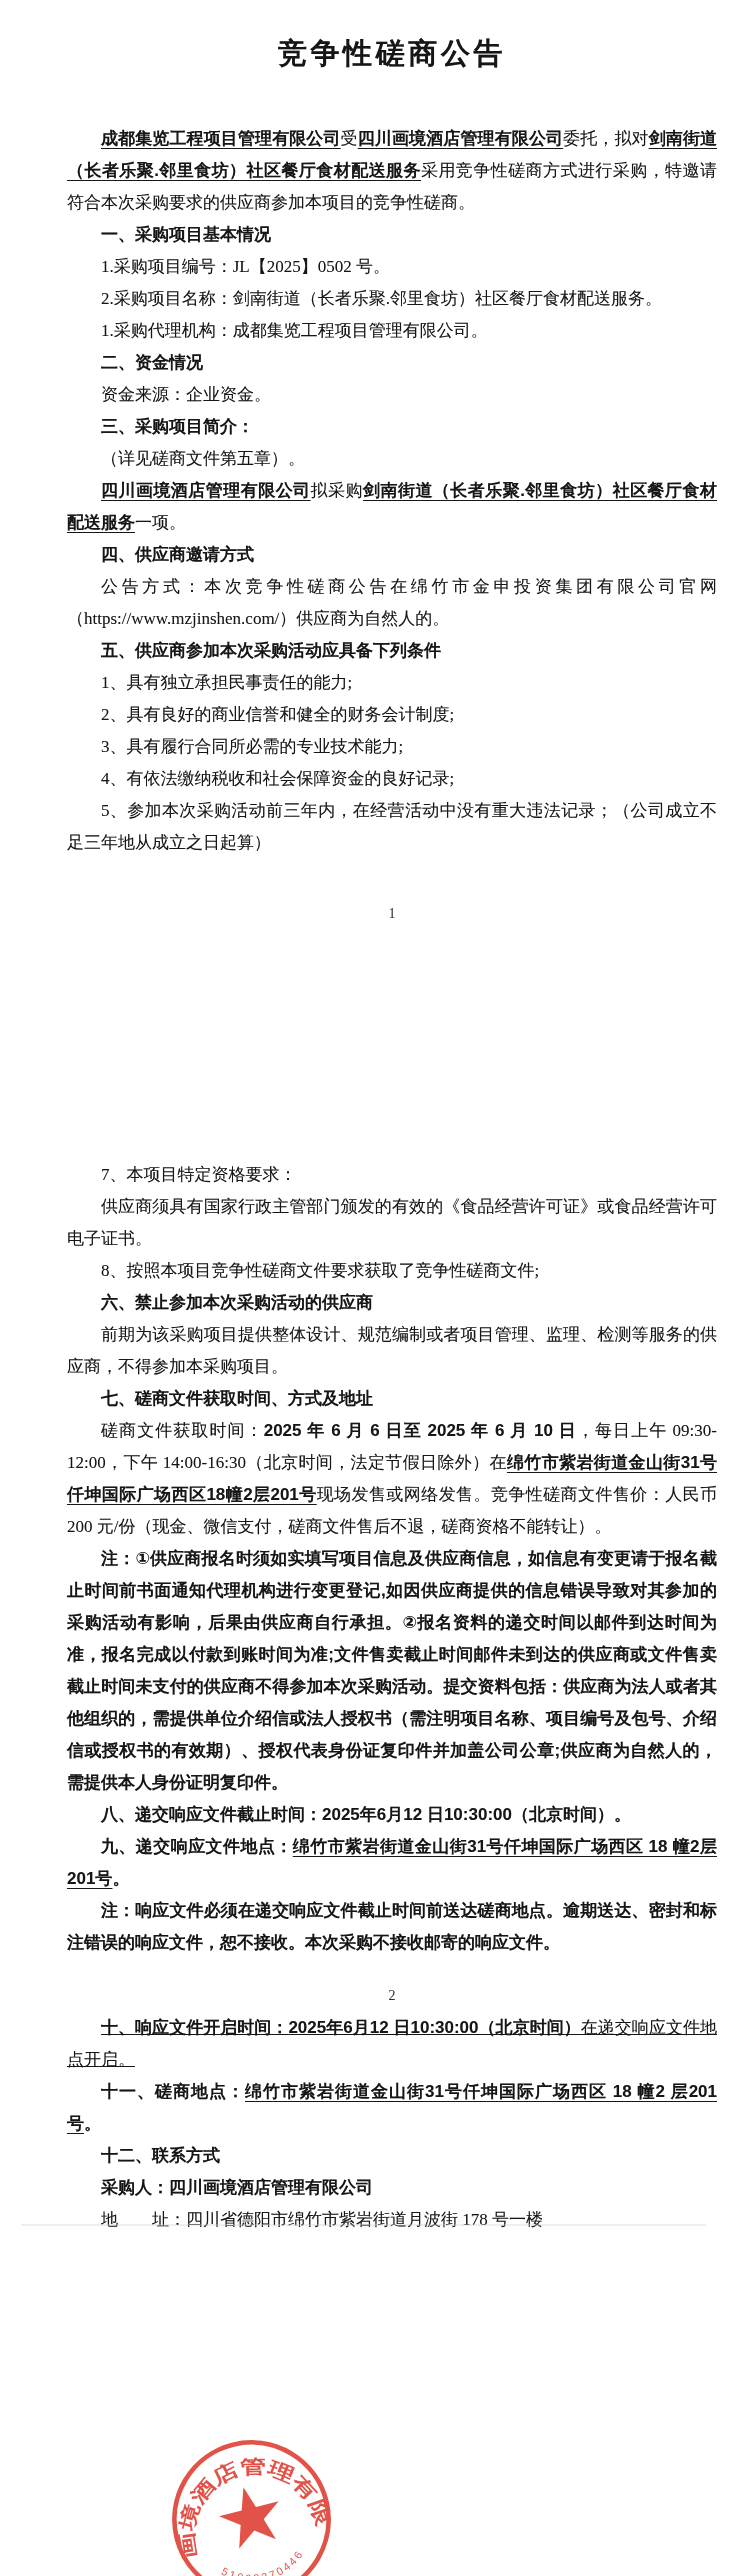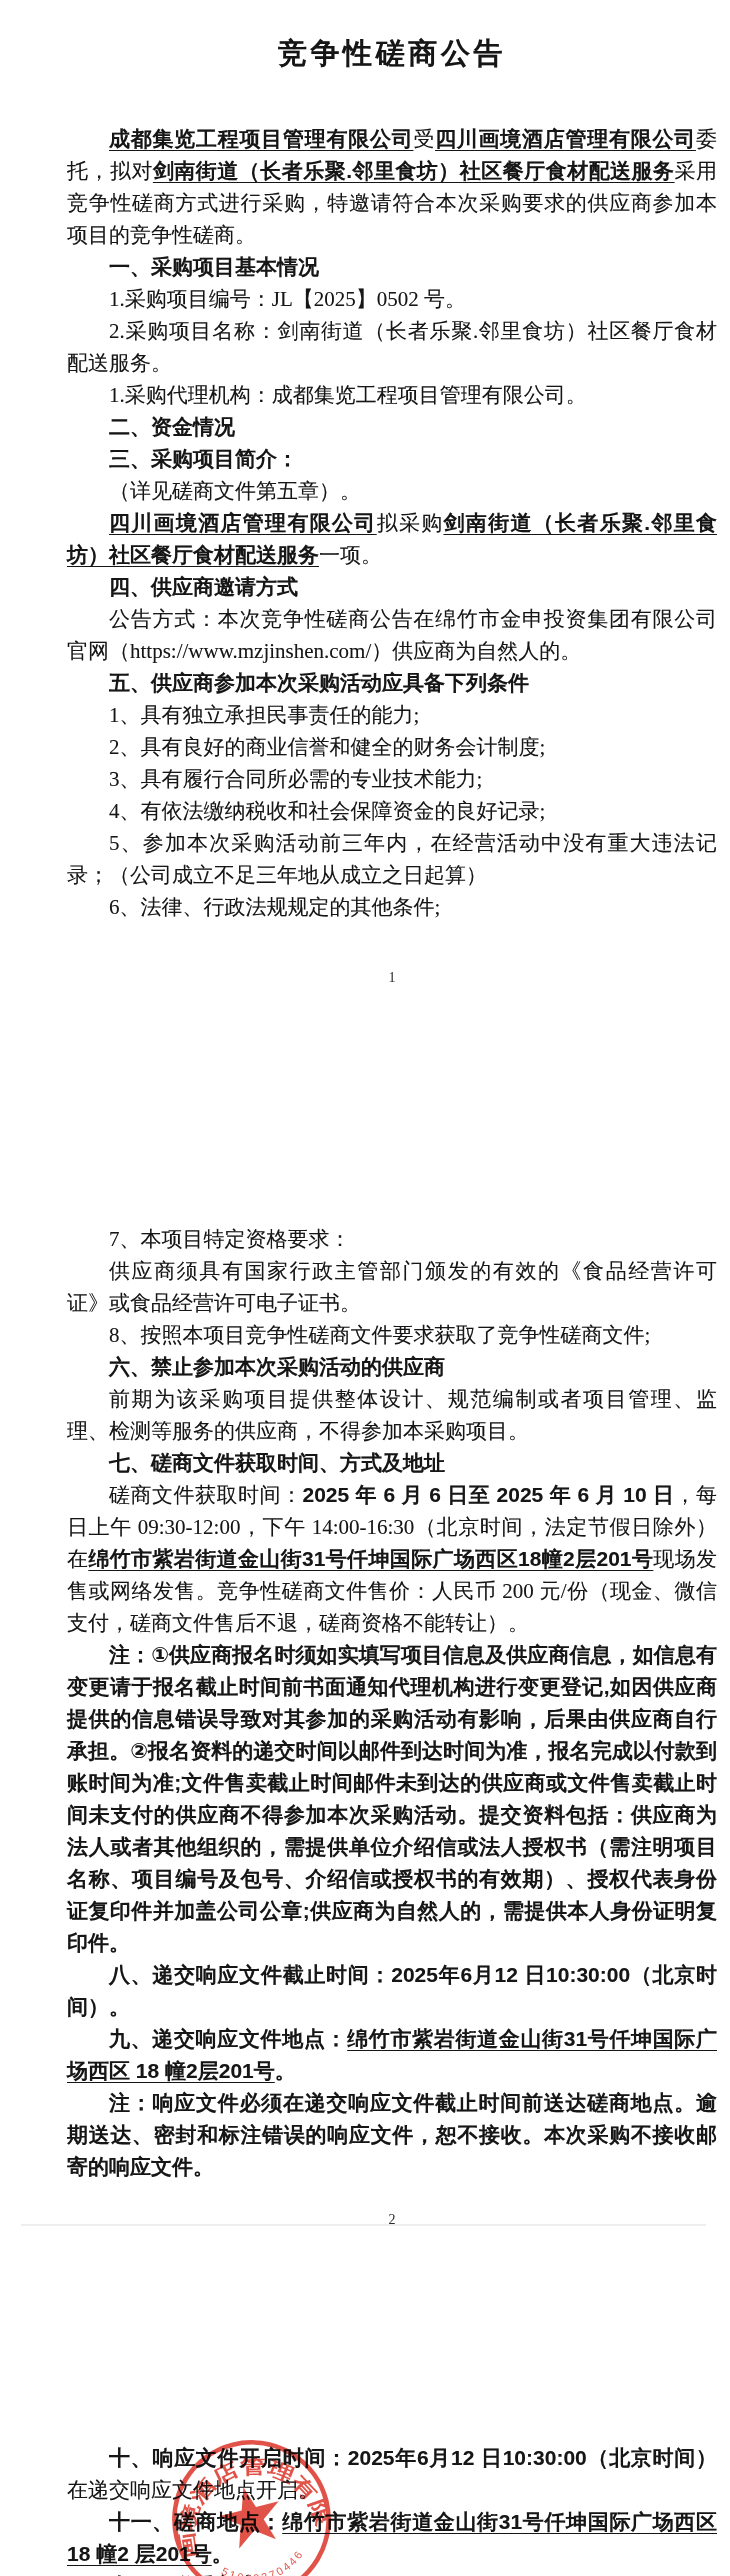--- a/index.html
+++ b/index.html
@@ -13,21 +13,21 @@
     position:absolute;left:67px;top:37px;width:650px;
   }
   #doc p{margin:0;}
   .title{
     font-family:"Liberation Sans","DejaVu Sans",sans-serif;
     font-size:29px;font-weight:bold;text-align:center;
     letter-spacing:3.6px;line-height:32px;text-indent:0;
     text-shadow:0 0 0.5px rgba(0,0,0,.35);
   }
   .p,.h{
-    font-size:21px;line-height:32px;text-indent:2em;
+    font-size:17px;line-height:32px;text-indent:2em;
     text-align:justify;text-shadow:0 0 0.5px rgba(0,0,0,.28);
   }
   .h{
     font-family:"Liberation Sans","DejaVu Sans",sans-serif;
     font-weight:bold;
   }
   .pagenum{
     font-size:14px;line-height:32px;text-align:center;text-indent:0;
     color:#2a2a2a;
   }
@@ -53,46 +53,46 @@
 <body>
 
 <div id="doc">
     <p class="title"><span>竞争性磋商公告</span></p>
     <p class="p" style="margin-top: 54px;"><span class="b u">成都集览工程项目管理有限公司</span><span>受</span><span class="b u">四川画境酒店管理有限公司</span><span>委托，拟对</span><span class="b u">剑南街道（长者乐聚.邻里食坊）社区餐厅食材配送服务</span><span>采用竞争性磋商方式进行采购，特邀请符合本次采购要求的供应商参加本项目的竞争性磋商。</span></p>
     <p class="h"><span>一、采购项目基本情况</span></p>
     <p class="p"><span>1.采购项目编号：JL【2025】0502 号。</span></p>
     <p class="p"><span>2.采购项目名称：剑南街道（长者乐聚.邻里食坊）社区餐厅食材配送服务。</span></p>
     <p class="p"><span>1.采购代理机构：成都集览工程项目管理有限公司。</span></p>
     <p class="h"><span>二、资金情况</span></p>
+    <p class="p"><span>资金来源：企业资金。</span></p>
     <p class="h"><span>三、采购项目简介：</span></p>
     <p class="p"><span>（详见磋商文件第五章）。</span></p>
     <p class="p"><span class="b u">四川画境酒店管理有限公司</span><span>拟采购</span><span class="b u">剑南街道（长者乐聚.邻里食坊）社区餐厅食材配送服务</span><span>一项。</span></p>
     <p class="h"><span>四、供应商邀请方式</span></p>
     <p class="p"><span>公告方式：本次竞争性磋商公告在绵竹市金申投资集团有限公司官网（https://www.mzjinshen.com/）供应商为自然人的。</span></p>
     <p class="h"><span>五、供应商参加本次采购活动应具备下列条件</span></p>
     <p class="p"><span>1、具有独立承担民事责任的能力;</span></p>
     <p class="p"><span>2、具有良好的商业信誉和健全的财务会计制度;</span></p>
     <p class="p"><span>3、具有履行合同所必需的专业技术能力;</span></p>
     <p class="p"><span>4、有依法缴纳税收和社会保障资金的良好记录;</span></p>
     <p class="p"><span>5、参加本次采购活动前三年内，在经营活动中没有重大违法记录；（公司成立不足三年地从成立之日起算）</span></p>
-    <p class="p"><span>6、法律、行政法规规定的其他条件;</span></p>
     <p class="pagenum" style="margin-top: 39px;"><span>1</span></p>
     <p class="p" style="margin-top: 229px;"><span>7、本项目特定资格要求：</span></p>
     <p class="p"><span>供应商须具有国家行政主管部门颁发的有效的《食品经营许可证》或食品经营许可电子证书。</span></p>
     <p class="p"><span>8、按照本项目竞争性磋商文件要求获取了竞争性磋商文件;</span></p>
     <p class="h"><span>六、禁止参加本次采购活动的供应商</span></p>
     <p class="p"><span>前期为该采购项目提供整体设计、规范编制或者项目管理、监理、检测等服务的供应商，不得参加本采购项目。</span></p>
     <p class="h"><span>七、磋商文件获取时间、方式及地址</span></p>
     <p class="p"><span>磋商文件获取时间：</span><span class="b">2025 年 6 月 6 日至 2025 年 6 月 10 日</span><span>，每日上午 09:30-12:00，下午 14:00-16:30（北京时间，法定节假日除外）在</span><span class="b u">绵竹市紫岩街道金山街31号仟坤国际广场西区18幢2层201号</span><span>现场发售或网络发售。竞争性磋商文件售价：人民币 200 元/份（现金、微信支付，磋商文件售后不退，磋商资格不能转让）。</span></p>
     <p class="p"><span class="b">注：①供应商报名时须如实填写项目信息及供应商信息，如信息有变更请于报名截止时间前书面通知代理机构进行变更登记,如因供应商提供的信息错误导致对其参加的采购活动有影响，后果由供应商自行承担。②报名资料的递交时间以邮件到达时间为准，报名完成以付款到账时间为准;文件售卖截止时间邮件未到达的供应商或文件售卖截止时间未支付的供应商不得参加本次采购活动。提交资料包括：供应商为法人或者其他组织的，需提供单位介绍信或法人授权书（需注明项目名称、项目编号及包号、介绍信或授权书的有效期）、授权代表身份证复印件并加盖公司公章;供应商为自然人的，需提供本人身份证明复印件。</span></p>
     <p class="p"><span class="b">八、递交响应文件截止时间：2025年6月12 日10:30:00（北京时间）。</span></p>
     <p class="p"><span class="b">九、递交响应文件地点：</span><span class="b u">绵竹市紫岩街道金山街31号仟坤国际广场西区 18 幢2层201号</span><span class="b">。</span></p>
     <p class="p"><span class="b">注：响应文件必须在递交响应文件截止时间前送达磋商地点。逾期送达、密封和标注错误的响应文件，恕不接收。本次采购不接收邮寄的响应文件。</span></p>
     <p class="pagenum" style="margin-top: 20.6px;"><span>2</span></p>
-    <p class="p" style="margin-top: 206px;"><span class="b">十、响应文件开启时间：</span><span class="b">2025年6月12 日10:30:00（北京时间）</span><span>在递交响应文件地点开启。</span></p>
+    <p class="p" style=" text-decoration: underline;"><span class="b">十、响应文件开启时间：</span><span class="b">2025年6月12 日10:30:00（北京时间）</span><span>在递交响应文件地点开启。</span></p>
     <p class="p"><span class="b">十一、磋商地点：</span><span class="b u">绵竹市紫岩街道金山街31号仟坤国际广场西区 18 幢2 层201号</span><span class="b">。</span></p>
     <p class="h"><span>十二、联系方式</span></p>
     <p class="p"><span class="b">采购人：四川画境酒店管理有限公司</span></p>
     <p class="p"><span>地　　址：四川省德阳市绵竹市紫岩街道月波街 178 号一楼</span></p>
   </div>
 
 <div id="artifact-1" class="artifact"></div>
 
 <svg id="seal" viewBox="0 0 340 340" xmlns="http://www.w3.org/2000/svg">
   <defs>

